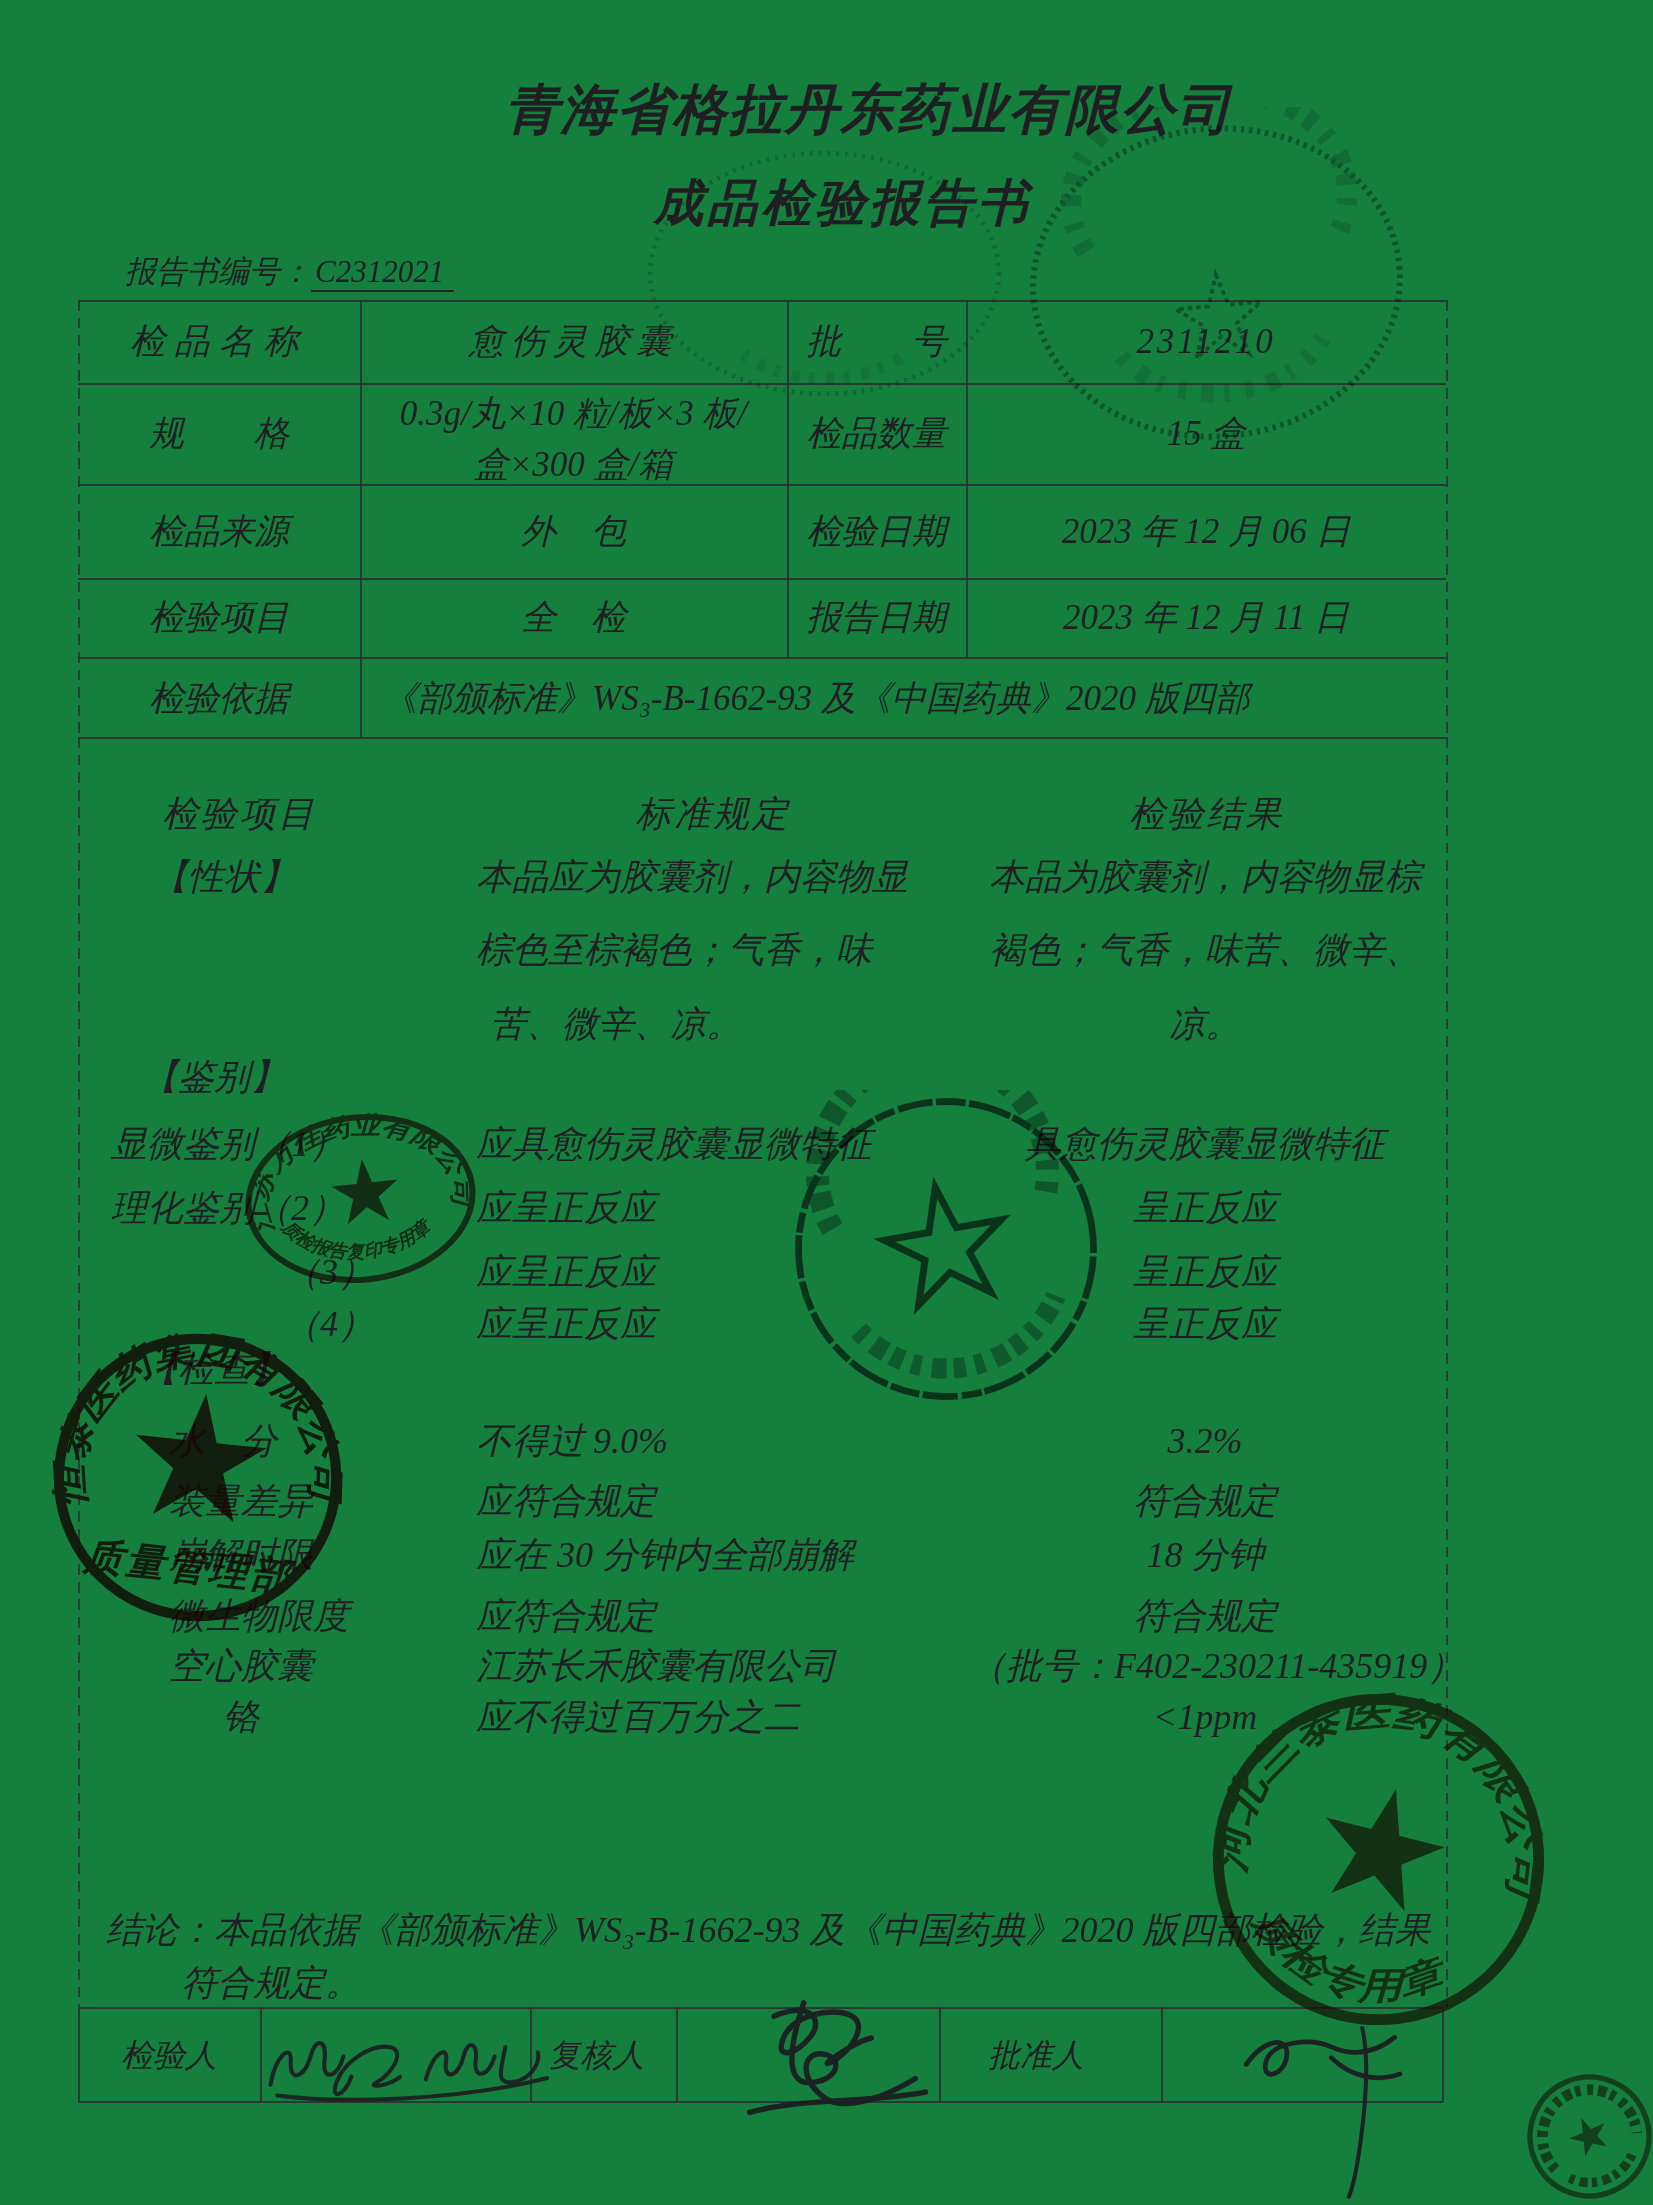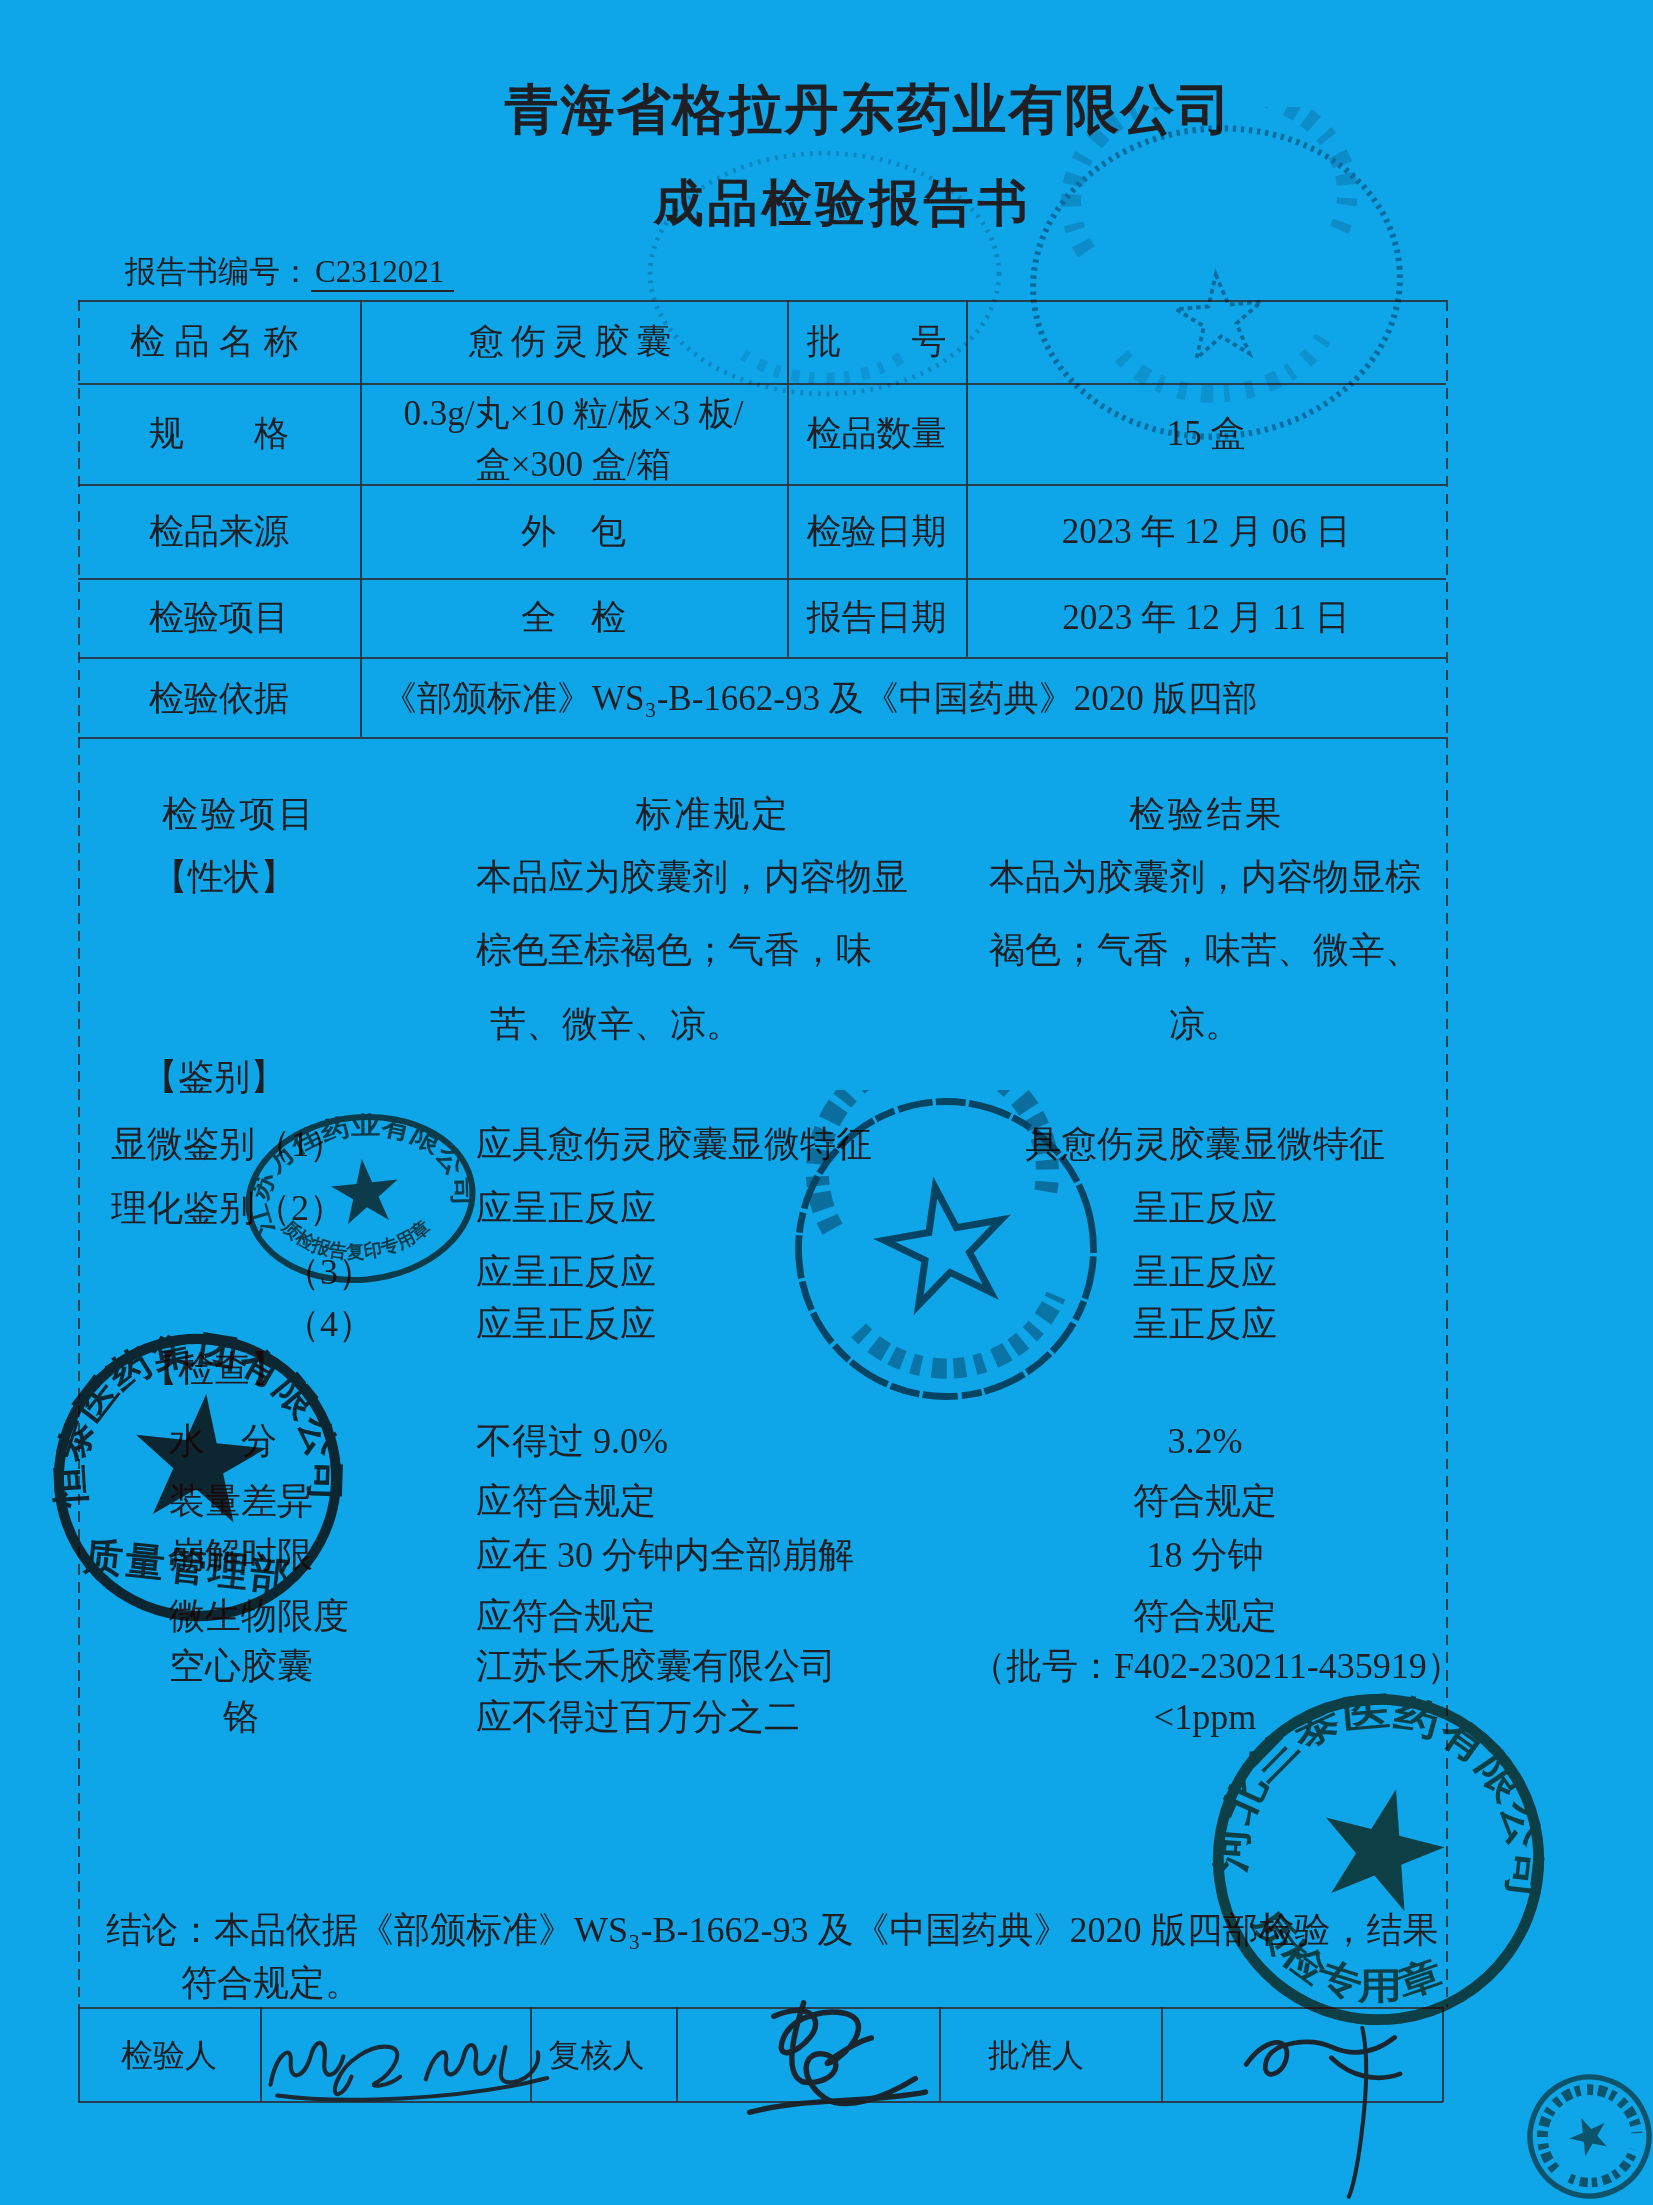--- a/index.html
+++ b/index.html
@@ -1,17 +1,17 @@
 <!DOCTYPE html>
 <html style="font-size:10.8px"><head>
 <meta charset="utf-8">
 <style>
   html,body{margin:0;padding:0;background:#d8d6d0;}
-  .page{position:relative;width:1654px;height:2205px;background:#0ea5e9;overflow:hidden;
-        font-family:"Liberation Serif","DejaVu Serif",serif;color:#1d1d20;}
+  .page{position:relative;width:1654px;height:2205px;background:#15803d;overflow:hidden;
+        font-family:"Liberation Serif","DejaVu Serif",serif;color:#1d1d20;font-style:italic;}
   .t{position:absolute;white-space:nowrap;line-height:41px;font-size:35px;color:#1f1f23;}
   .c{text-align:center;}
   .hl{position:absolute;height:2px;background:#2b2b30;opacity:.85;}
   .vl{position:absolute;width:2px;background:#2b2b30;opacity:.85;}
   .vld{position:absolute;width:2px;opacity:.8;
        background:repeating-linear-gradient(to bottom,#2b2b30 0 10.8px,transparent 10.8px 17.6px);}
   .stamp{position:absolute;mix-blend-mode:multiply;}
   .sig{position:absolute;}
 </style>
 </head>
@@ -37,20 +37,21 @@
   <div class="vl" style="left:787px;top:300px;height:357px;"></div>
   <div class="vl" style="left:966px;top:300px;height:357px;"></div>
   <div class="vld" style="left:1446px;top:300px;height:437px;"></div>
 
   <div class="vld" style="left:78px;top:737px;height:1270px;"></div>
   <div class="vld" style="left:1446px;top:737px;height:1270px;"></div>
 
   <div class="t c" style="left:78px;top:321px;width:282px;letter-spacing:9.5px;">检品名称</div>
   <div class="t c" style="left:360px;top:321px;width:427px;letter-spacing:6.8px;">愈伤灵胶囊</div>
   <div class="t c" style="left:787px;top:321px;width:179px;">批　　号</div>
+  <div class="t c" style="left:966px;top:321px;width:480px;letter-spacing:2.7px;">2311210</div>
 
   <div class="t c" style="left:78px;top:413px;width:282px;">规　　格</div>
   <div class="t c" style="left:360px;top:393px;width:427px;">0.3g/丸×10 粒/板×3 板/</div>
   <div class="t c" style="left:360px;top:444px;width:427px;">盒×300 盒/箱</div>
   <div class="t c" style="left:787px;top:413px;width:179px;">检品数量</div>
   <div class="t c" style="left:966px;top:413px;width:480px;">15 盒</div>
 
   <div class="t c" style="left:78px;top:511px;width:282px;">检品来源</div>
   <div class="t c" style="left:360px;top:511px;width:427px;">外　包</div>
   <div class="t c" style="left:787px;top:511px;width:179px;">检验日期</div>

